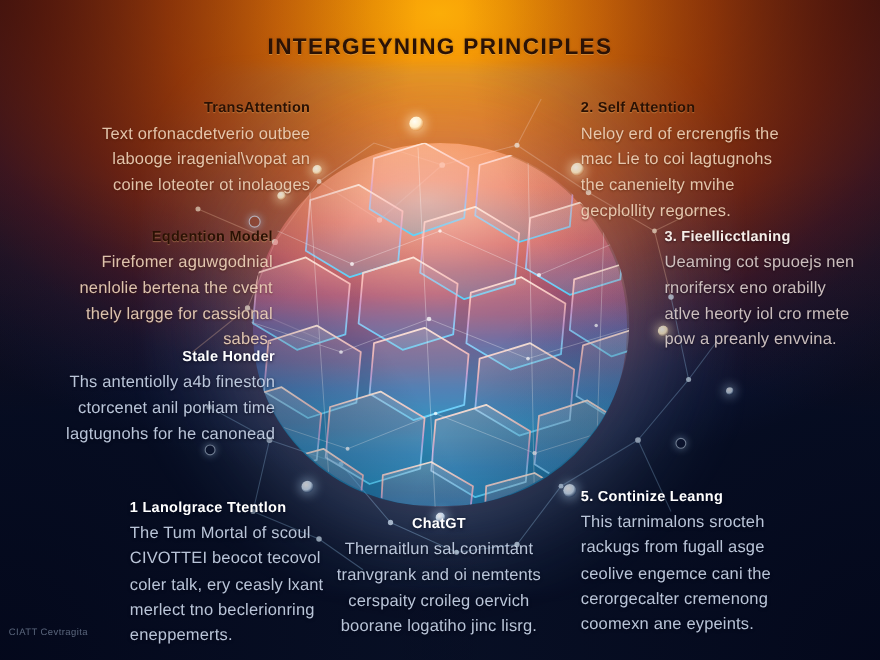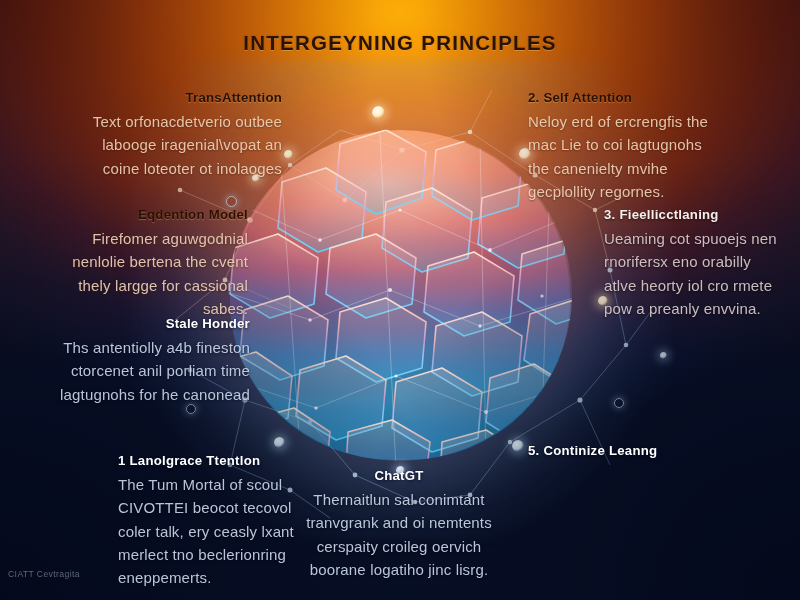--- a/index.html
+++ b/index.html
@@ -291,16 +291,17 @@
     <p class="c-body">The Tum Mortal of scoul CIVOTTEI beocot tecovol coler talk, ery ceasly lxant merlect tno beclerionring eneppemerts.</p>
   </div>
 
   <div class="callout cool-t ta-center" id="b-chatgt">
     <p class="c-head">ChatGT</p>
     <p class="c-body">Thernaitlun sal conimtant tranvgrank and oi nemtents cerspaity croileg oervich boorane logatiho jinc lisrg.</p>
   </div>
 
   <div class="callout cool-t ta-left" id="b-continize">
     <p class="c-head">5. Continize Leanng</p>
+    <p class="c-body">This tarnimalons srocteh rackugs from fugall asge ceolive engemce cani the cerorgecalter cremenong coomexn ane eypeints.</p>
   </div>
 
   <div id="watermark">CIATT Cevtragita</div>
 </div>
 
 </body></html>

